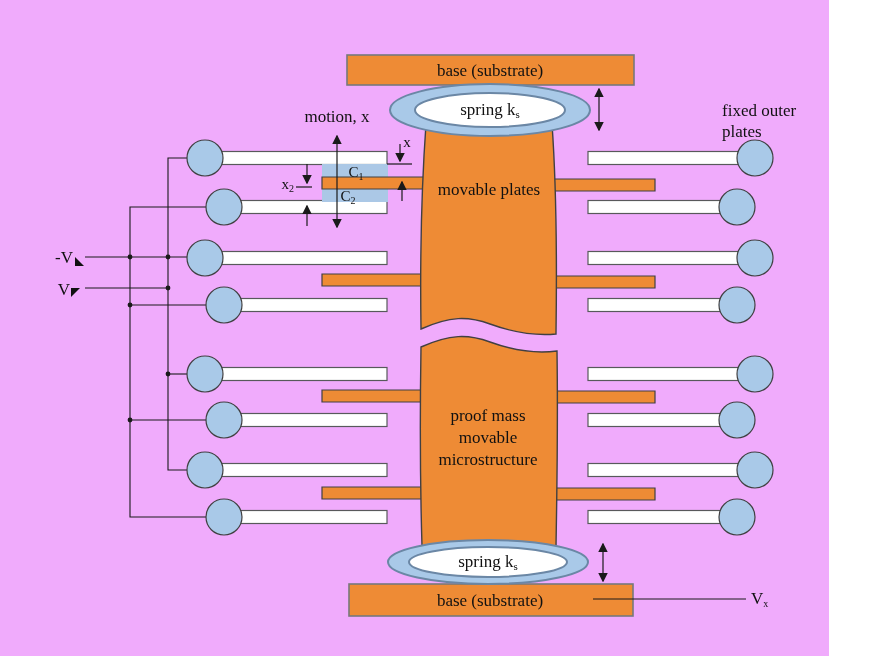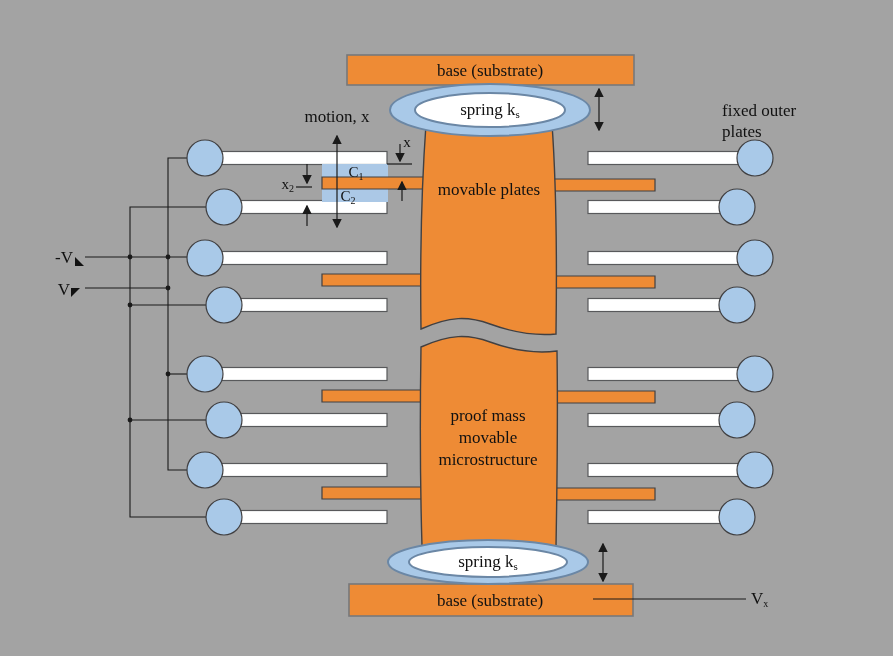--- a/index.html
+++ b/index.html
@@ -1,16 +1,16 @@
 <!DOCTYPE html>
 <html style="--orange: #EE8B35; --anchor_blue: #A9C9E8; --cap_blue: #ABC8E6; --spring_ring_stroke: #6B87A5; --outline_dark: #414042; --finger_outline: #58595B; --base_outline: #77787B; --wire: #1A1A1A; --text: #111111; --background: #FFFFFF;"><head>
 <meta charset="utf-8">
 <style>
   html,body{margin:0;padding:0;background:#fff;}
-  #canvas{width:893px;height:656px;position:relative;background:#a3a3a3;overflow:hidden;}
+  #canvas{width:829px;height:656px;position:relative;background:#f0abfc;overflow:hidden;}
   svg{display:block;}
   .base{fill:var(--orange);stroke:var(--base_outline);stroke-width:1.6;}
   .trunk{fill:var(--orange);stroke:var(--outline_dark);stroke-width:1.4;}
   .ofinger{fill:var(--orange);stroke:var(--outline_dark);stroke-width:1.2;}
   .finger{fill:#ffffff;stroke:var(--finger_outline);stroke-width:1.2;}
   .anchor{fill:var(--anchor_blue);stroke:var(--outline_dark);stroke-width:1.2;}
   .cap{fill:var(--cap_blue);}
   .ring-outer{fill:var(--anchor_blue);stroke:var(--spring_ring_stroke);stroke-width:2;}
   .ring-inner{fill:#ffffff;stroke:var(--spring_ring_stroke);stroke-width:2;}
   .wire{stroke:var(--wire);stroke-width:1.1;fill:none;}

